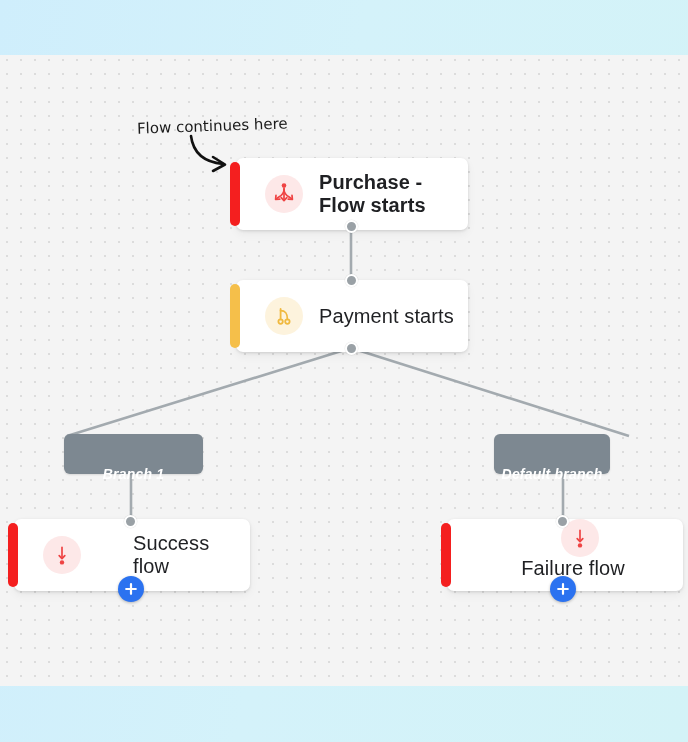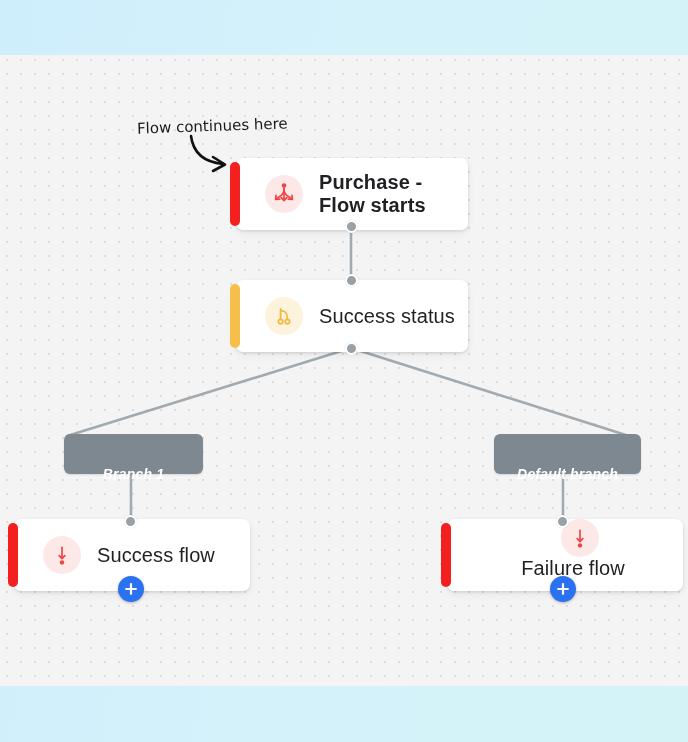--- a/index.html
+++ b/index.html
@@ -163,34 +163,34 @@
   <div class="node" style="left:236px; top:280px; width:232px;">
     <div class="accent yellow"></div>
     <div class="node-icon cream">
       <svg width="24" height="24" viewBox="0 0 24 24">
         <path d="M8.6 5 V15.4" stroke="#f0b93f" stroke-width="1.8" stroke-linecap="round"></path>
         <path d="M8.6 6.6 C14.4 6.6 15.4 10.4 15.4 15.4" stroke="#f0b93f" stroke-width="1.8" fill="none" stroke-linecap="round"></path>
         <circle cx="8.6" cy="17.6" r="2.2" fill="none" stroke="#f0b93f" stroke-width="1.8"></circle>
         <circle cx="15.4" cy="17.6" r="2.2" fill="none" stroke="#f0b93f" stroke-width="1.8"></circle>
       </svg>
     </div>
-    <div class="node-label">Success status</div>
+    <div class="node-label">Payment starts</div>
   </div>
   <div class="handle" style="left:345px; top:274px;"></div>
   <div class="handle" style="left:345px; top:342px;"></div>
 
   <div class="branch" style="left:64px; top:434px; width:139px;">
     <span>Branch 1</span>
   </div>
 
-  <div class="branch" style="left:494px; top:434px; width:147px;">
+  <div class="branch" style="left:494px; top:434px; width:116px;">
     <span>Default branch</span>
   </div>
 
-  <div class="node" style="left:14px; top:519px; width:236px;">
+  <div class="node" style="left:14px; top:519px; width:236px;gap:36px;">
     <div class="accent red"></div>
     <div class="node-icon pink">
       <svg width="24" height="24" viewBox="0 0 24 24">
         <path d="M12 4.4 V15.2" stroke="#ef4444" stroke-width="1.7" stroke-linecap="round"></path>
         <path d="M9.2 12.6 L12 15.6 L14.8 12.6" stroke="#ef4444" stroke-width="1.7" fill="none" stroke-linecap="round" stroke-linejoin="round"></path>
         <circle cx="12" cy="19.4" r="2.2" fill="#ef4444"></circle>
       </svg>
     </div>
     <div class="node-label">Success flow</div>
   </div>

